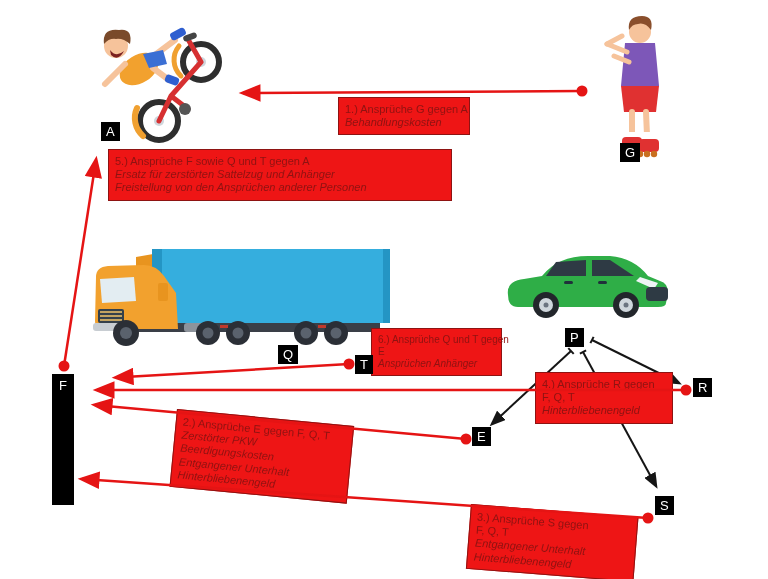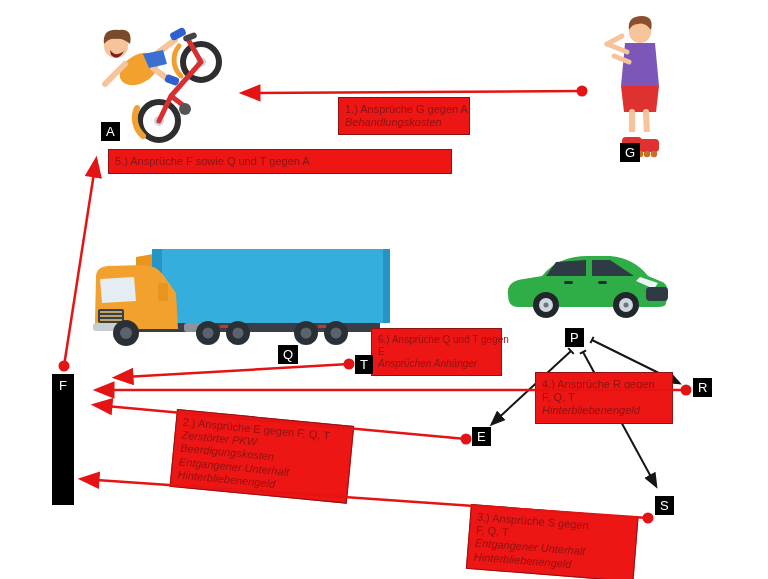--- a/index.html
+++ b/index.html
@@ -133,20 +133,22 @@
     </g>
   </svg>
 
   <div class="claim" style="left:338px;top:97px;width:132px">
     <div class="ln">1.) Ansprüche G gegen A</div>
     <div class="ln it">Behandlungskosten</div>
   </div>
 
   <div class="claim" style="left:108px;top:149px;width:344px">
     <div class="ln">5.) Ansprüche F sowie Q und T gegen A</div>
+    <div class="ln it">Ersatz für zerstörten Sattelzug und Anhänger</div>
+    <div class="ln it">Freistellung von den Ansprüchen anderer Personen</div>
   </div>
 
   <div class="claim" style="left:371px;top:328px;width:131px;font-size:10px">
     <div class="ln">6.) Ansprüche Q und T gegen</div>
     <div class="ln">E</div>
     <div class="ln it">Ansprüchen Anhänger</div>
   </div>
 
   <div class="claim" style="left:535px;top:372px;width:138px">
     <div class="ln">4.) Ansprüche R gegen</div>

